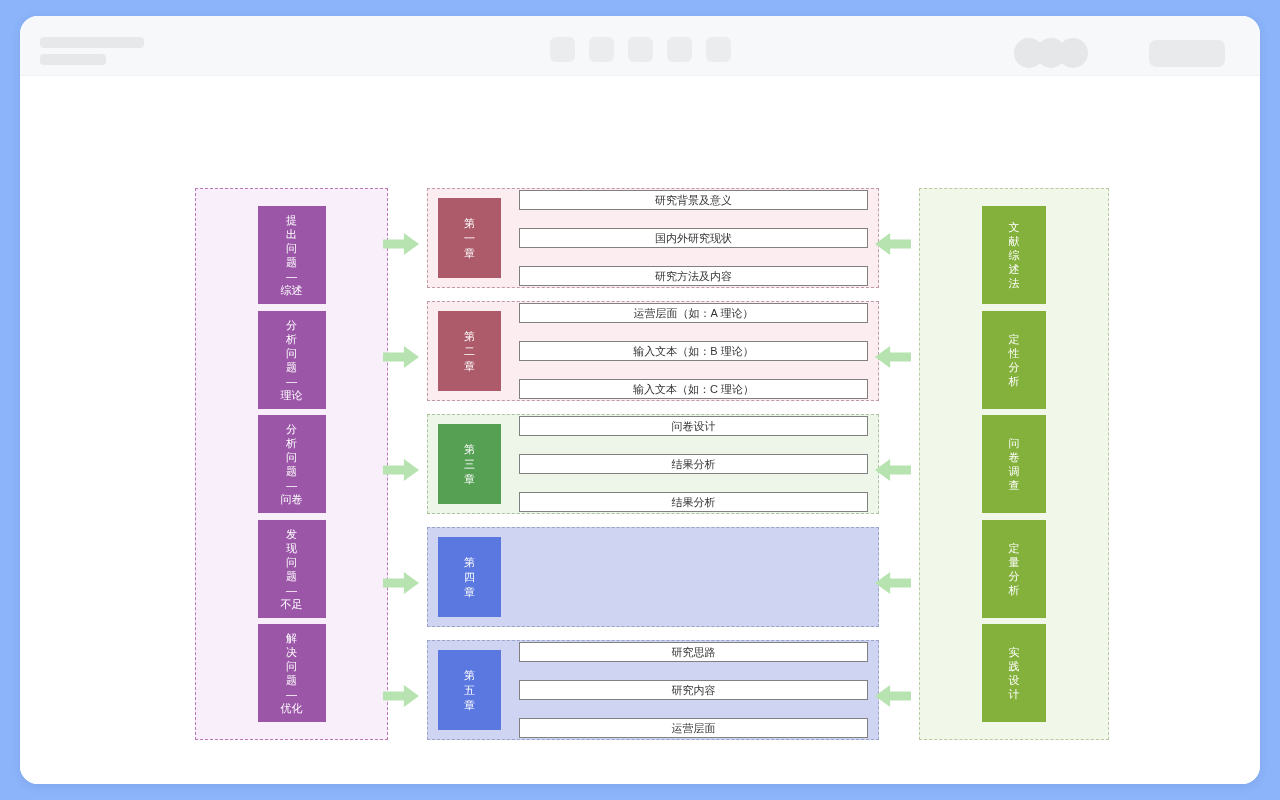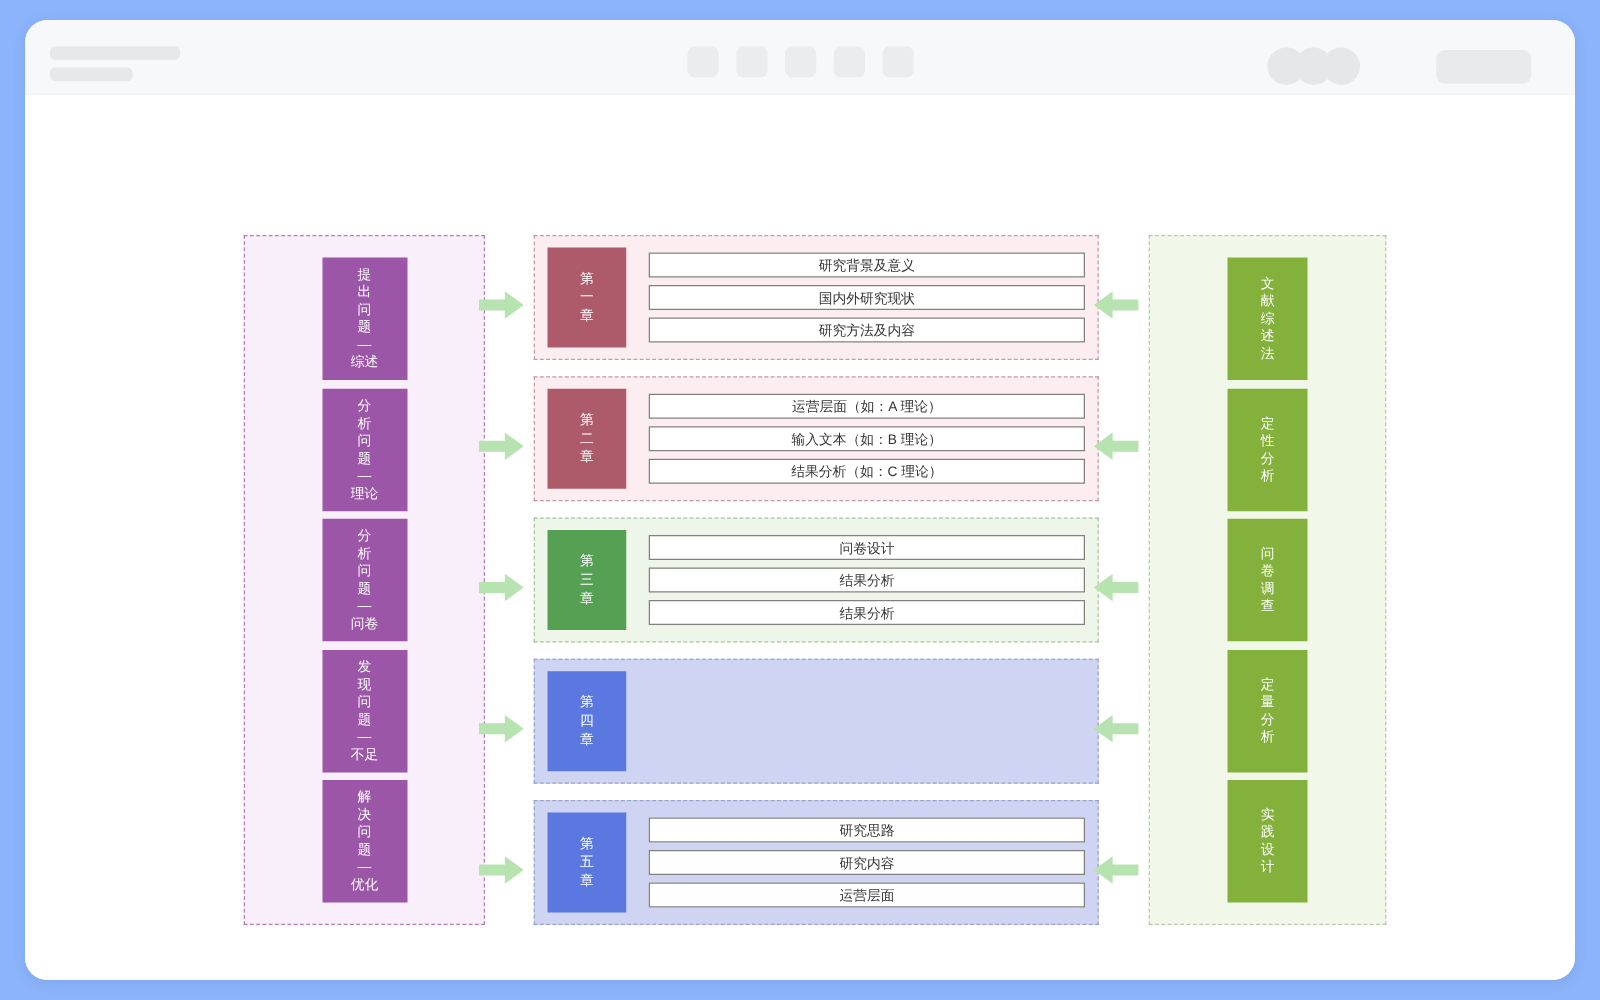--- a/index.html
+++ b/index.html
@@ -166,21 +166,21 @@
     color: #ffffff;
     font-size: 11px;
     line-height: 15px;
     margin-right: 18px;
   }
   .chbox span { display: block; }
   .chbox.red   { background: #ad5a6a; }
   .chbox.green { background: #56a054; }
   .chbox.blue  { background: #5b78e0; }
 
-  .chrows { flex: 1; display: flex; flex-direction: column; gap: 6px; }
+  .chrows { flex: 1; display: flex; flex-direction: column; gap: 18px; }
   .chrow {
     height: 20px;
     background: #ffffff;
     border: 1px solid #808080;
     display: flex; align-items: center; justify-content: center;
     font-size: 11px;
     color: #333333;
   }
 
   
@@ -291,21 +291,21 @@
 
           <div class="chapter c2">
             <div class="chbox red">
               <span>第</span>
               <span>二</span>
               <span>章</span>
             </div>
             <div class="chrows">
               <div class="chrow">运营层面（如：A 理论）</div>
               <div class="chrow">输入文本（如：B 理论）</div>
-              <div class="chrow">结果分析（如：C 理论）</div>
+              <div class="chrow">输入文本（如：C 理论）</div>
             </div>
           </div>
 
           <div class="chapter c3">
             <div class="chbox green">
               <span>第</span>
               <span>三</span>
               <span>章</span>
             </div>
             <div class="chrows">

